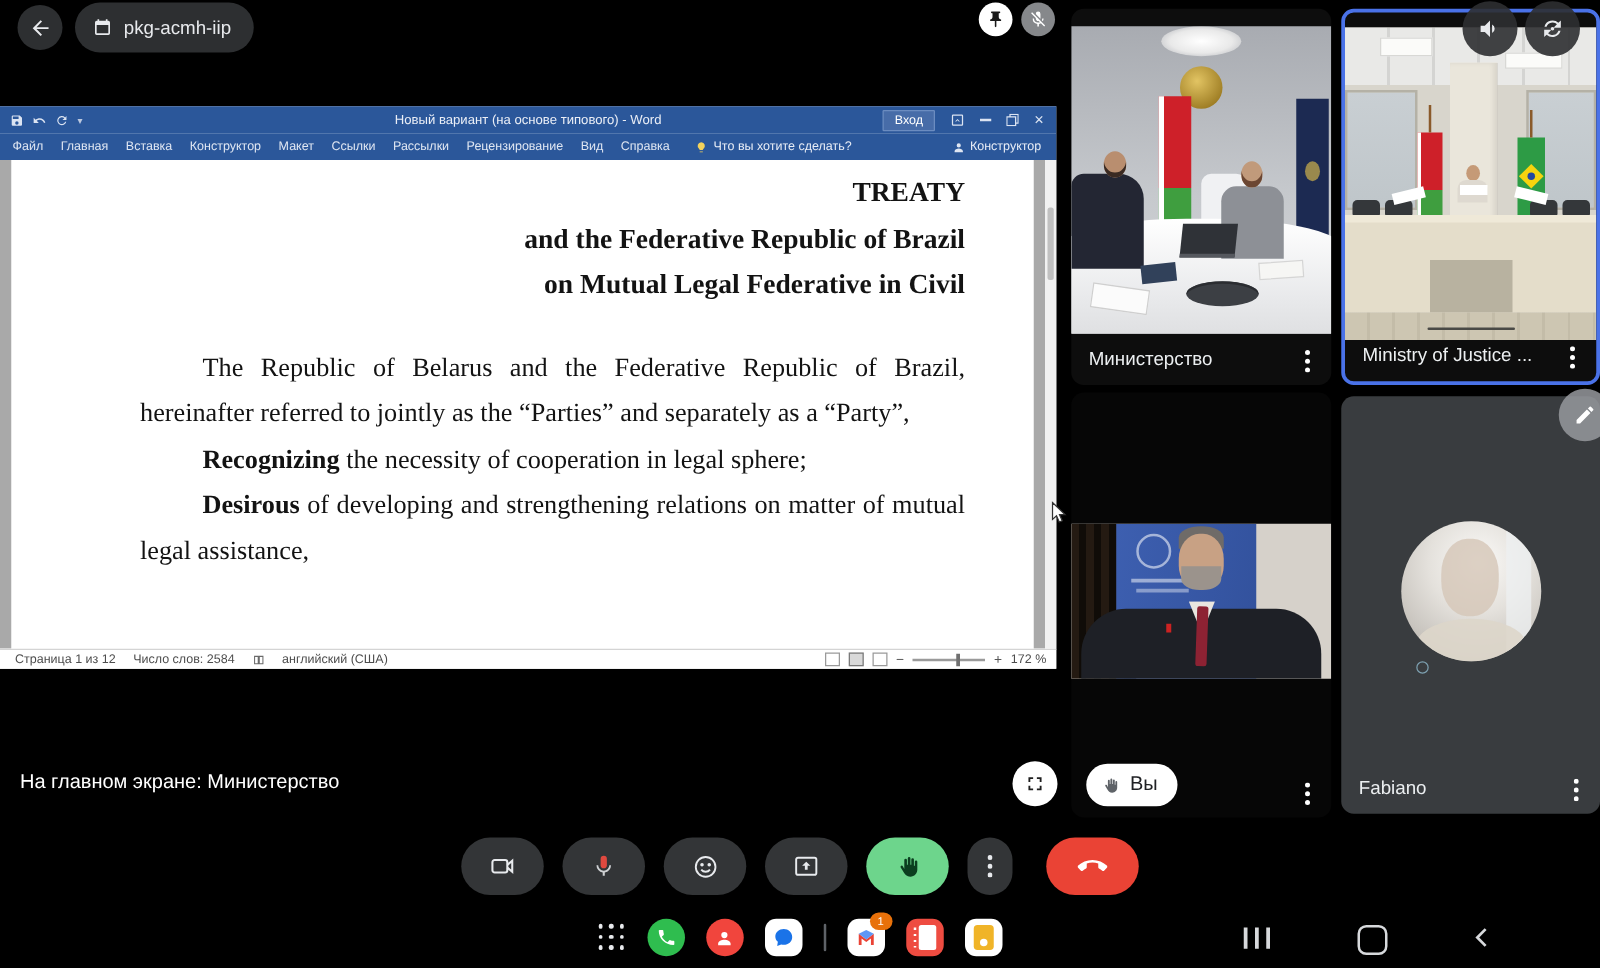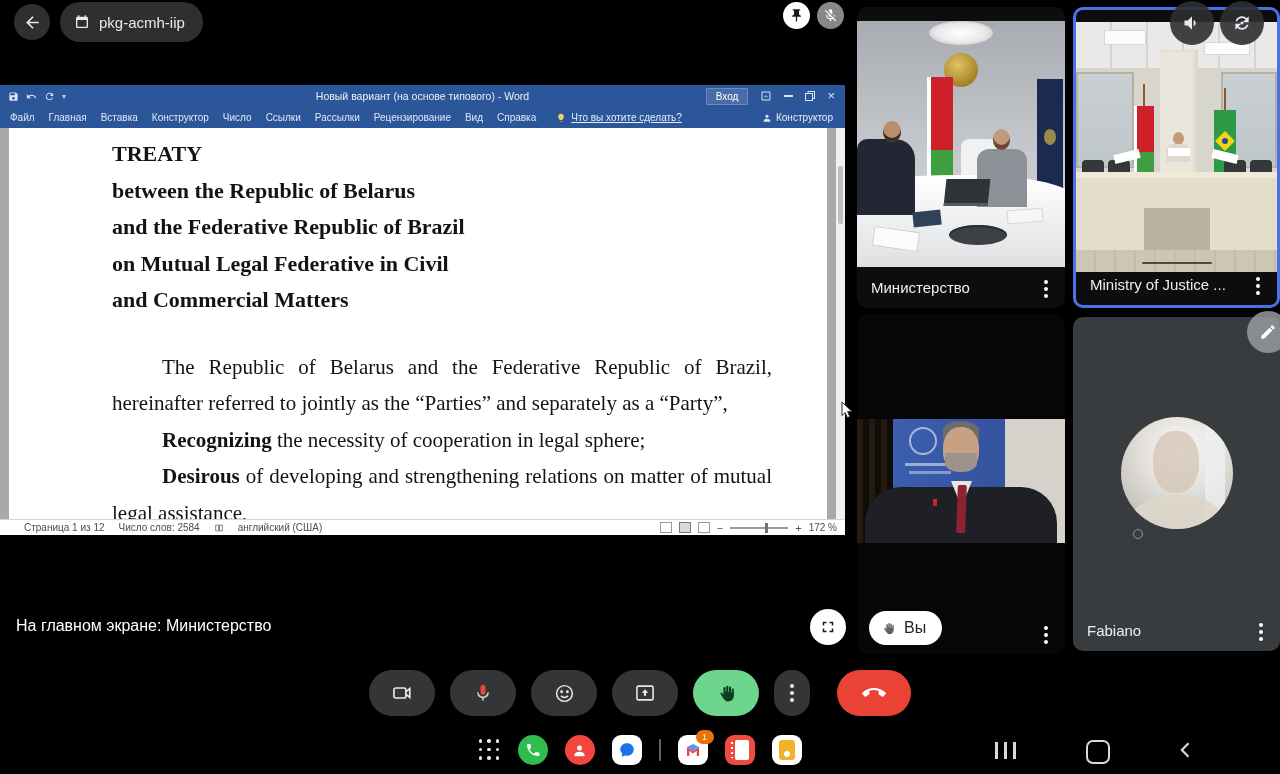--- a/index.html
+++ b/index.html
@@ -21,35 +21,35 @@
   .word{left:0;top:85px;width:845px;height:450px;background:#fff;}
   .wtitle{left:0;top:0;width:845px;height:22px;background:#2b579a;display:flex;align-items:center;}
   .wtitle .qat{display:flex;align-items:center;gap:7px;padding-left:8px;}
   .wtitle .ttl{position:absolute;left:0;right:0;text-align:center;font-size:10.5px;color:#eaeef6;}
   .wtitle .right{position:absolute;right:0;top:0;height:22px;display:flex;align-items:center;gap:12px;padding-right:10px;}
   .signin{background:#476ca8;border:1px solid #6b8cc0;border-radius:1px;font-size:10px;color:#fff;
           padding:2px 9px;line-height:11px;}
   .wmenu{left:0;top:22px;width:845px;height:21px;background:#2b579a;display:flex;align-items:center;
          gap:14px;padding-left:10px;box-sizing:border-box;font-size:10px;color:#dfe6f2;}
   .wmenu .mi{white-space:nowrap;}
-  .tellme{display:flex;align-items:flex-end;gap:5px;margin-left:6px;color:#e8edf6;text-decoration:underline;}
+  .tellme{display:flex;align-items:flex-end;gap:5px;margin-left:6px;color:#e8edf6;}
   .share{position:absolute;right:12px;display:flex;align-items:center;gap:4px;color:#e8edf6;}
   .wdoc{left:0;top:43px;width:845px;height:391px;background:#fff;overflow:hidden;}
   .edgeL{left:0;top:0;width:9px;height:100%;background:#a9a9a9;}
   .edgeR{left:827px;top:0;width:9px;height:100%;background:#a9a9a9;}
   .sbar{left:836px;top:0;width:9px;height:100%;background:#f1f1f1;}
   .sthumb{left:838px;top:38px;width:5px;height:58px;background:#c0c0c0;border-radius:2px;}
   .page{left:112px;top:0;width:660px;}
-  .dtitle div{font:bold 22px/36.5px "Liberation Serif",serif;color:#131313;text-align:left;}
+  .dtitle div{font:bold 22px/36.5px "Liberation Serif",serif;color:#131313;text-align:right;}
   .dtitle{margin-top:8px;margin-bottom:30px;}
   .para{margin:0;text-align:justify;text-indent:50px;font:21px/36.5px "Liberation Serif",serif;color:#131313;}
   .para b{font-weight:bold;}
   .wstatus{left:0;top:434px;width:845px;height:16px;background:#fff;border-top:1px solid #d4d4d4;
            display:flex;align-items:center;font-size:10px;color:#4d4d4d;box-sizing:border-box;}
-  .wstatus .lft{display:flex;align-items:center;gap:14px;padding-left:24px;}
+  .wstatus .lft{display:flex;align-items:center;gap:14px;padding-left:12px;}
   .wstatus .rgt{position:absolute;right:8px;display:flex;align-items:center;gap:7px;}
   .vbtn{width:12px;height:11px;border:1px solid #9a9a9a;box-sizing:border-box;}
   .vbtn.sel{background:#d9d9d9;border-color:#7a7a7a;}
   .ztrack{width:58px;height:2px;background:#9a9a9a;position:relative;}
   .zthumb{position:absolute;left:60%;top:-4px;width:3px;height:10px;background:#707070;}
 
   
   .tile{border-radius:10px;background:#0d0d0d;overflow:hidden;}
   .tlabel{position:absolute;left:14px;bottom:12px;font-size:15px;color:#eceff1;white-space:nowrap;
           overflow:hidden;max-width:150px;}
@@ -117,21 +117,21 @@
           </span>
         <span style="font-size:13px;color:#dce4f2;line-height:10px;">×</span>
       </div>
     </div>
 
     <div class="p wmenu">
       <span class="mi">Файл</span>
       <span class="mi">Главная</span>
       <span class="mi">Вставка</span>
       <span class="mi">Конструктор</span>
-      <span class="mi">Число</span>
+      <span class="mi">Макет</span>
       <span class="mi">Ссылки</span>
       <span class="mi">Рассылки</span>
       <span class="mi">Рецензирование</span>
       <span class="mi">Вид</span>
       <span class="mi">Справка</span>
       <span class="tellme">
         <span class="ico">
             <svg width="10" height="10" viewBox="0 0 24 24" fill="#f3d25c">
               <path d="M9 21h6v-1.5H9V21zm3-19a7 7 0 0 0-4 12.7c.6.5 1 1.3 1 2.1v.2h6v-.2c0-.8.4-1.6 1-2.1A7 7 0 0 0 12 2z"></path>
             </svg>
@@ -146,24 +146,22 @@
           </span>
         <span>Конструктор</span>
       </span>
     </div>
 
     <div class="p wdoc">
       <div class="p edgeL"></div>
       <div class="p page">
         <div class="dtitle">
           <div>TREATY</div>
-          <div>between the Republic of Belarus</div>
           <div>and the Federative Republic of Brazil</div>
           <div>on Mutual Legal Federative in Civil</div>
-          <div>and Commercial Matters</div>
         </div>
         <p class="para">The Republic of Belarus and the Federative Republic of Brazil, hereinafter referred to jointly as the “Parties” and separately as a “Party”,</p>
         <p class="para"><b>Recognizing</b><span> the necessity of cooperation in legal sphere;</span></p>
         <p class="para"><b>Desirous</b><span> of developing and strengthening relations on matter of mutual legal assistance,</span></p>
       </div>
       <div class="p edgeR"></div>
       <div class="p sbar"></div>
       <div class="p sthumb"></div>
     </div>
 

